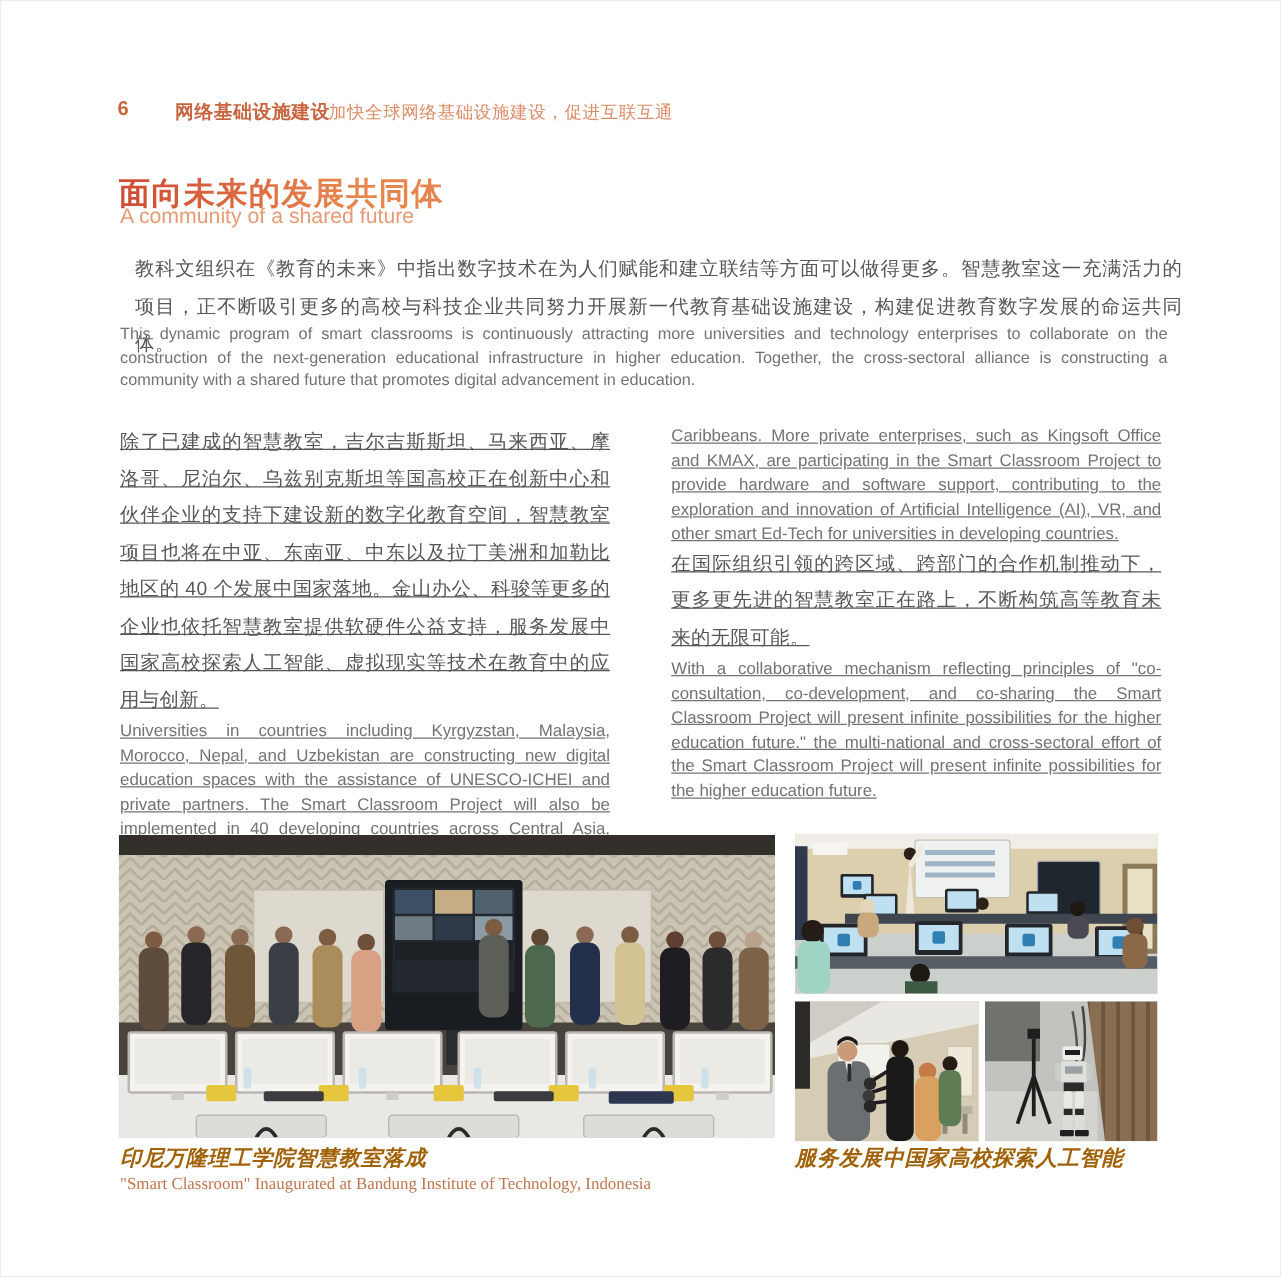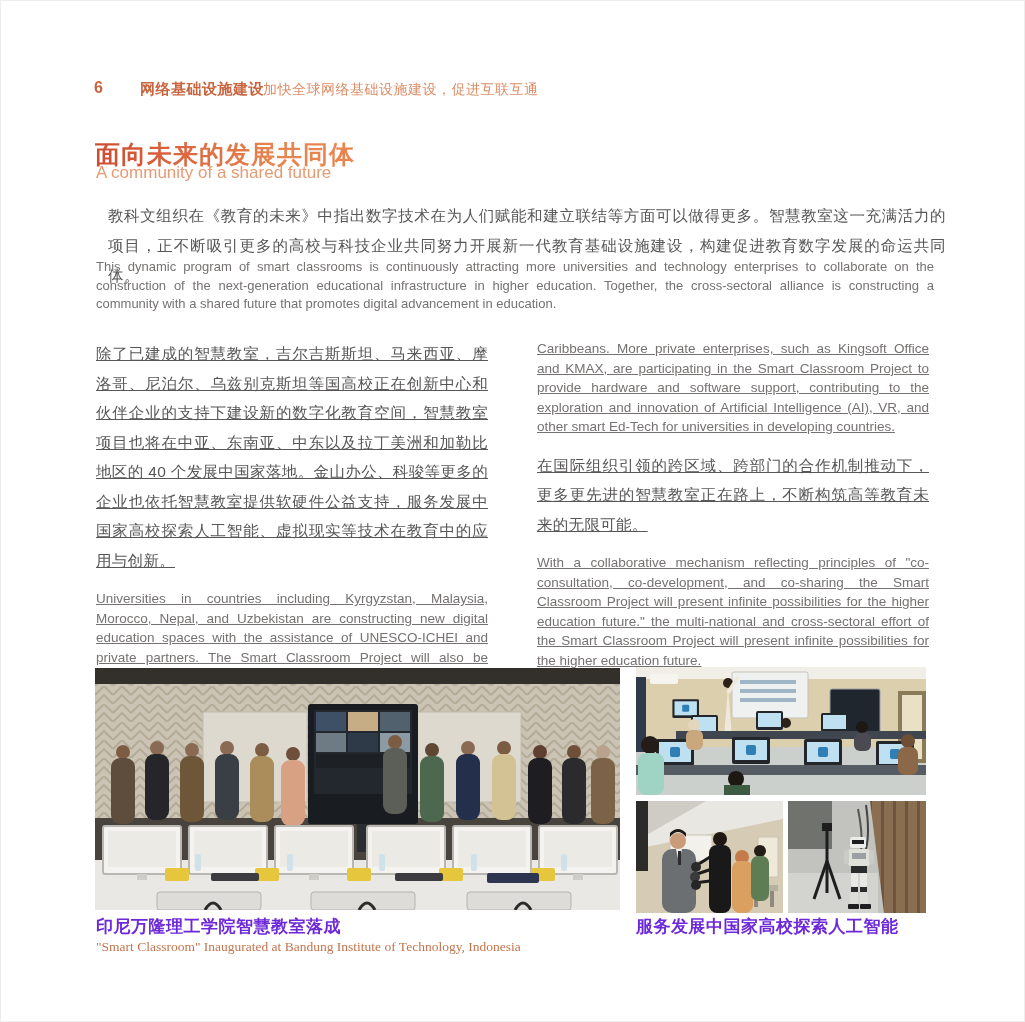--- a/index.html
+++ b/index.html
@@ -24,30 +24,30 @@
   .zh{color:#585656;text-align:justify;}
   .en{color:#757271;text-align:justify;}
   .intro-zh{left:96px;top:201px;width:838px;font-size:15.5px;line-height:30px;letter-spacing:.4px;margin-left:12px;}
   .intro-en{left:96px;top:258px;width:838px;font-size:13px;line-height:18.5px;}
   .col{width:392px;top:339px;}
   .col-left{left:96px;}
   .col-right{left:537px;}
   .col p{margin:0;text-decoration:underline;}
   .col .zh{font-size:15.5px;line-height:29.5px;letter-spacing:.3px;}
   .col .en{font-size:13.5px;line-height:19.5px;}
-  .col .gap{margin-top:14px;}
+  .col .gap{}
   
   .fig{overflow:hidden;background:#ddd;}
   .fig svg{display:block;width:100%;height:100%;}
   .fig-left{left:95px;top:668px;width:525px;height:242px;}
   .fig-rt{left:636px;top:667px;width:290px;height:128px;}
   .fig-rbl{left:636px;top:801px;width:147px;height:112px;}
   .fig-rbr{left:788px;top:801px;width:138px;height:112px;}
   
-  .cap-zh{top:915px;font-family:"Liberation Serif","DejaVu Serif",serif;font-size:17px;font-weight:600;color:#6d28d9;letter-spacing:.5px;}
+  .cap-zh{top:915px;font-family:"Liberation Serif","DejaVu Serif",serif;font-size:17px;font-weight:600;color:#a16207;letter-spacing:.5px;font-style:italic;}
   .cap-en{top:939px;font-family:"Liberation Serif","DejaVu Serif",serif;font-size:13.5px;color:#C1764F;}
   .cap-l{left:96px;}
   .cap-r{left:636px;}
 </style>
 </head>
 <body>
 
 <div class="page">
 
   <div class="abs page-number">6</div>

